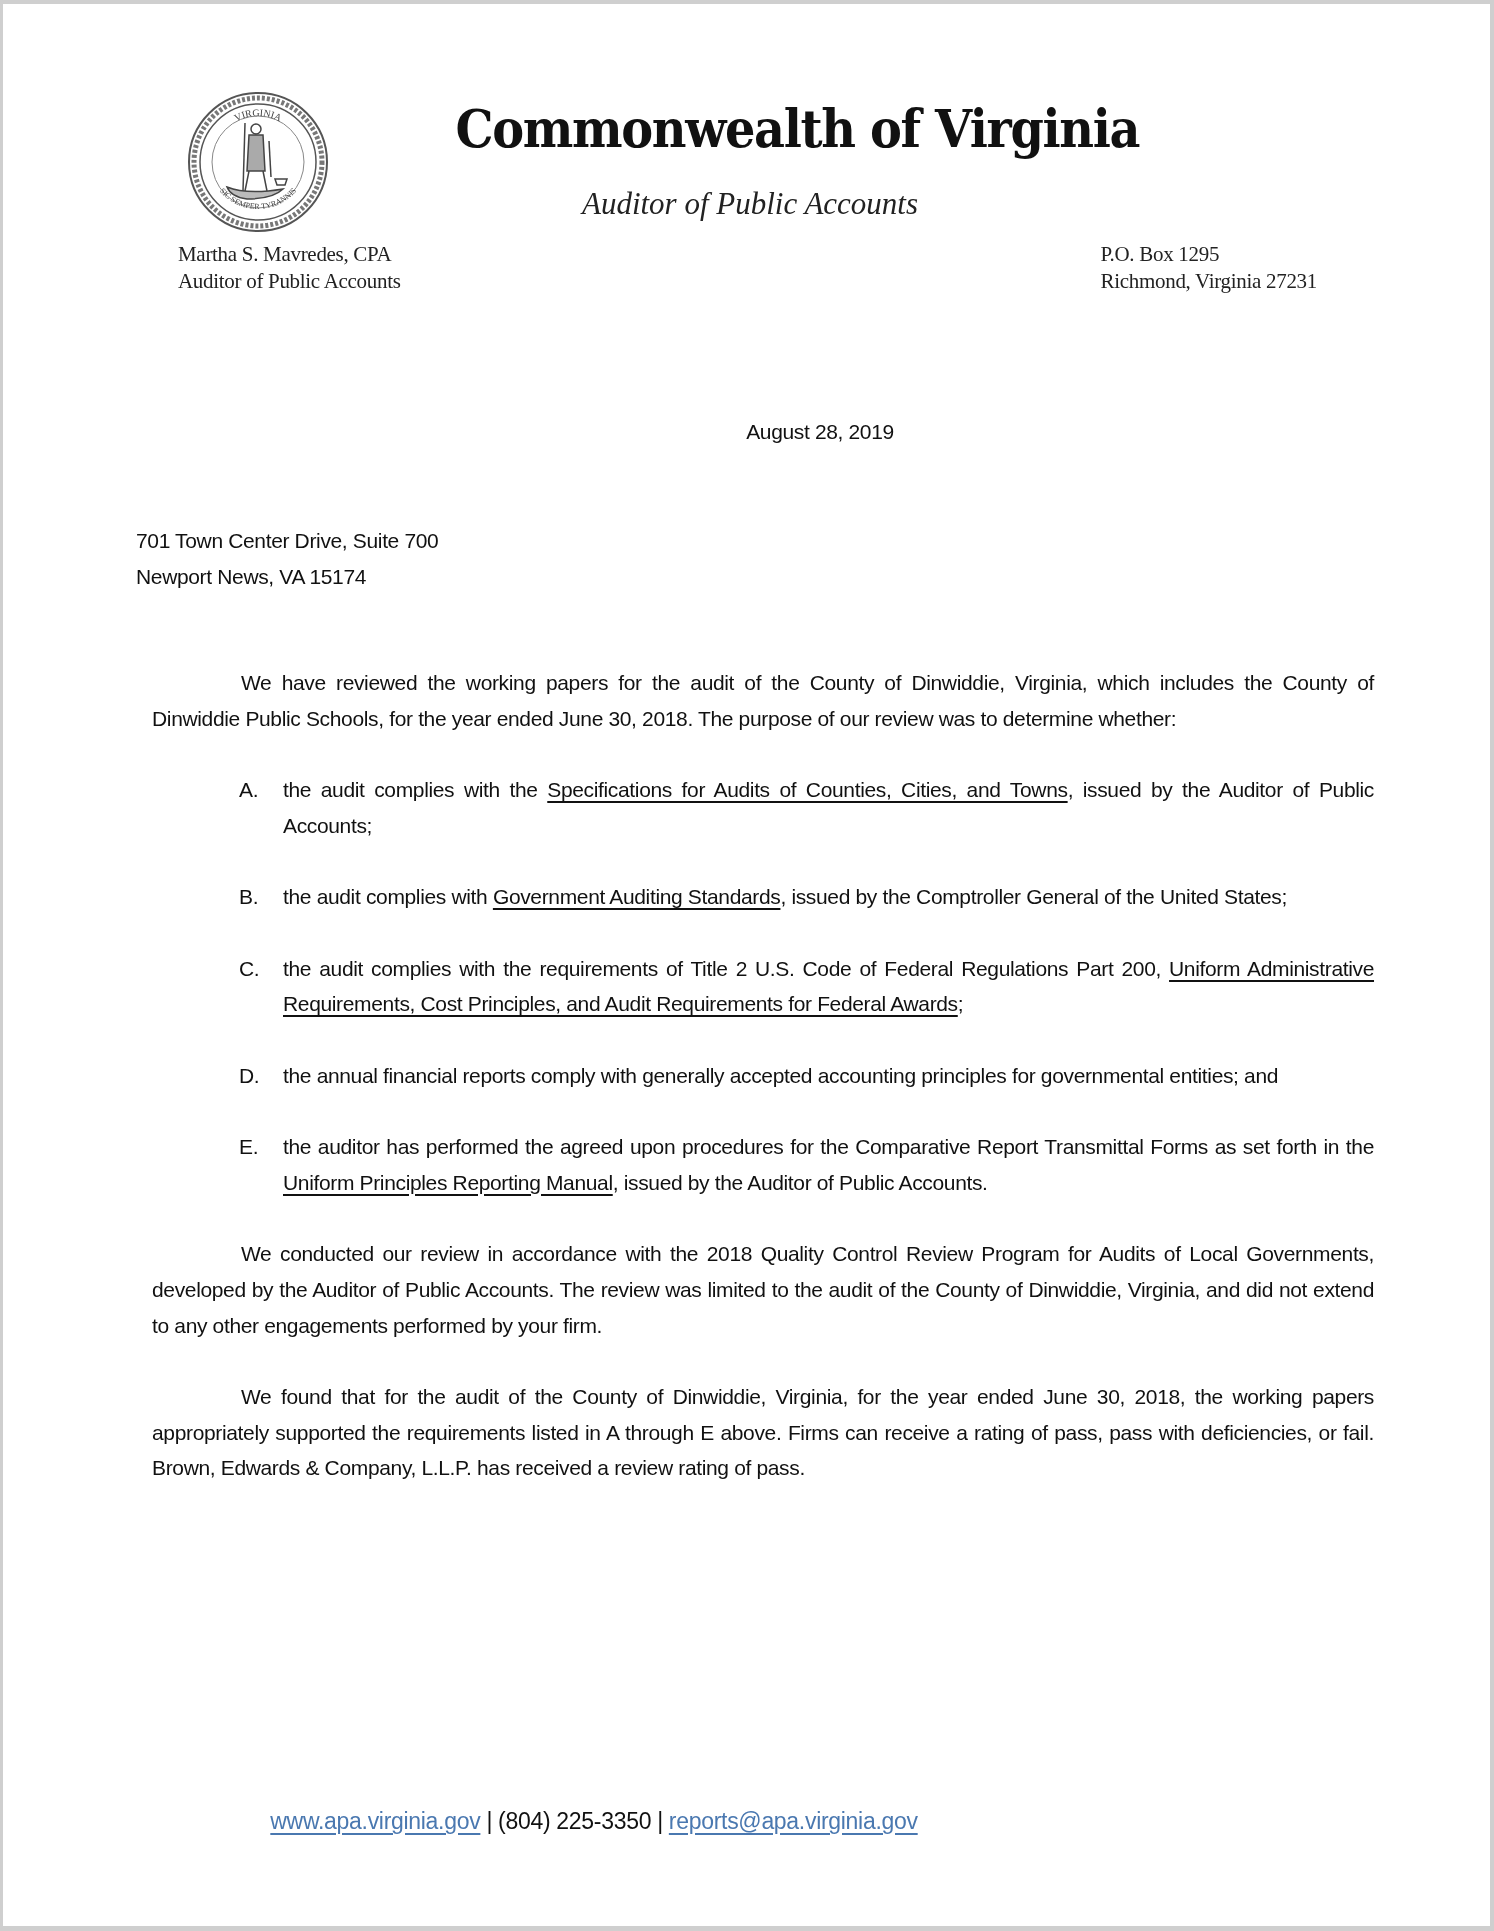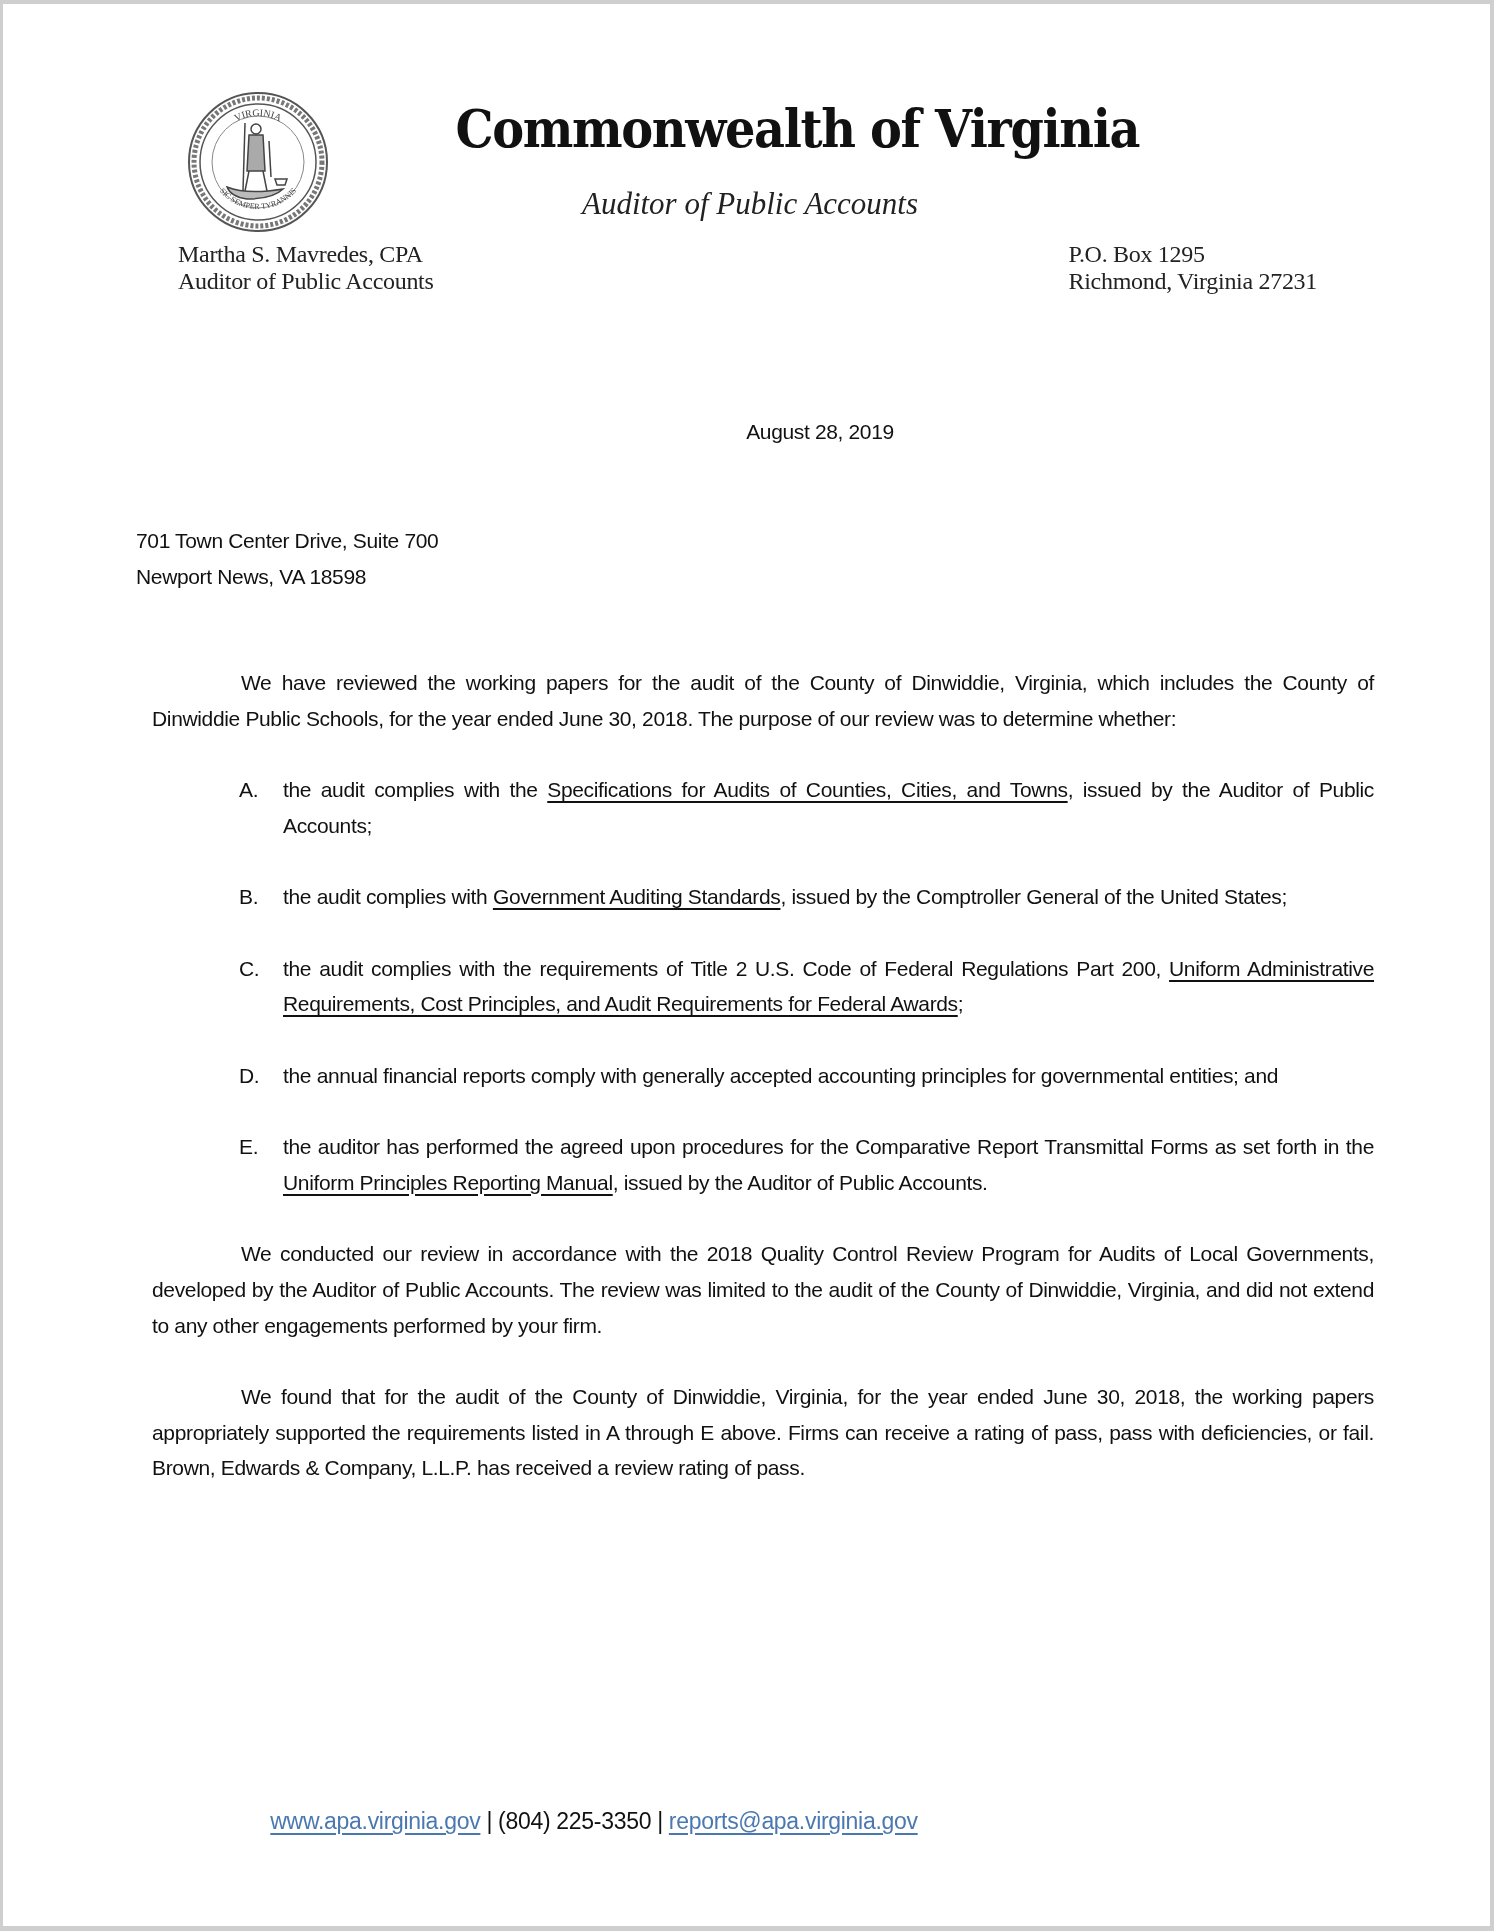--- a/index.html
+++ b/index.html
@@ -5,21 +5,21 @@
   html, body { margin:0; padding:0; }
   body { width:1494px; height:1931px; background:#ffffff; position:relative; overflow:hidden; }
   .frame { position:absolute; left:0; top:0; width:1494px; height:1931px; box-sizing:border-box;
            border-top:4px solid #cfcfcf; border-left:3px solid #cfcfcf; border-right:4px solid #cfcfcf; border-bottom:5px solid #cfcfcf; }
   .seal { position:absolute; left:187px; top:91px; width:142px; height:142px; }
   .title { position:absolute; left:430px; top:98px; width:640px; text-align:center;
            font-family:"DejaVu Serif", serif; font-weight:bold; font-size:52px; letter-spacing:-1.5px;
            transform:scaleX(0.92); transform-origin:center; color:#111; white-space:nowrap; }
   .subtitle { position:absolute; left:430px; top:186px; width:640px; text-align:center;
            font-family:"Liberation Serif", serif; font-style:italic; font-size:31px; color:#222; white-space:nowrap; }
-  .hdr { position:absolute; font-family:"Liberation Serif", serif; font-size:24px; line-height:27px; color:#222; letter-spacing:-0.3px; }
+  .hdr { position:absolute; font-family:"Liberation Serif", serif; font-size:21px; line-height:27px; color:#222; letter-spacing:-0.3px; }
   .hdr-left { left:178px; top:241px; }
   .hdr-right { right:177px; top:241px; text-align:left; }
   .body-text { font-family:"Liberation Sans", sans-serif; font-size:21px; line-height:35.7px; color:#111; letter-spacing:-0.35px;margin-top:15px; }
   .date { position:absolute; left:640px; width:360px; top:399px; text-align:center; }
   .addr { position:absolute; left:136px; top:508px; }
   .addr div { white-space:nowrap; }
   .content { position:absolute; left:152px; top:650px; width:1222px; }
   .para { text-align:justify; margin:0 0 35.7px 0; text-indent:89px; }
   .list { margin:0; padding:0; list-style:none; }
   .item { position:relative; padding-left:131px; text-align:justify; margin:0 0 35.7px 0; }
@@ -66,21 +66,21 @@
 </div>
 <div class="hdr hdr-right">
   <div>P.O. Box 1295</div>
   <div>Richmond, Virginia 27231</div>
 </div>
 
 <div class="date body-text">August 28, 2019</div>
 
 <div class="addr body-text">
   <div>701 Town Center Drive, Suite 700</div>
-  <div>Newport News, VA 18598</div>
+  <div>Newport News, VA 15174</div>
 </div>
 
 <div class="content body-text">
   <p class="para">We have reviewed the working papers for the audit of the County of Dinwiddie, Virginia, which includes the County of Dinwiddie Public Schools, for the year ended June 30, 2018.  The purpose of our review was to determine whether:</p>
 
   <div class="list">
     <div class="item">
       <span class="lbl">A.</span><span>the audit complies with the </span><span class="u">Specifications for Audits of Counties, Cities, and Towns</span><span>, issued by the Auditor of Public Accounts;</span>
     </div>
     <div class="item">

